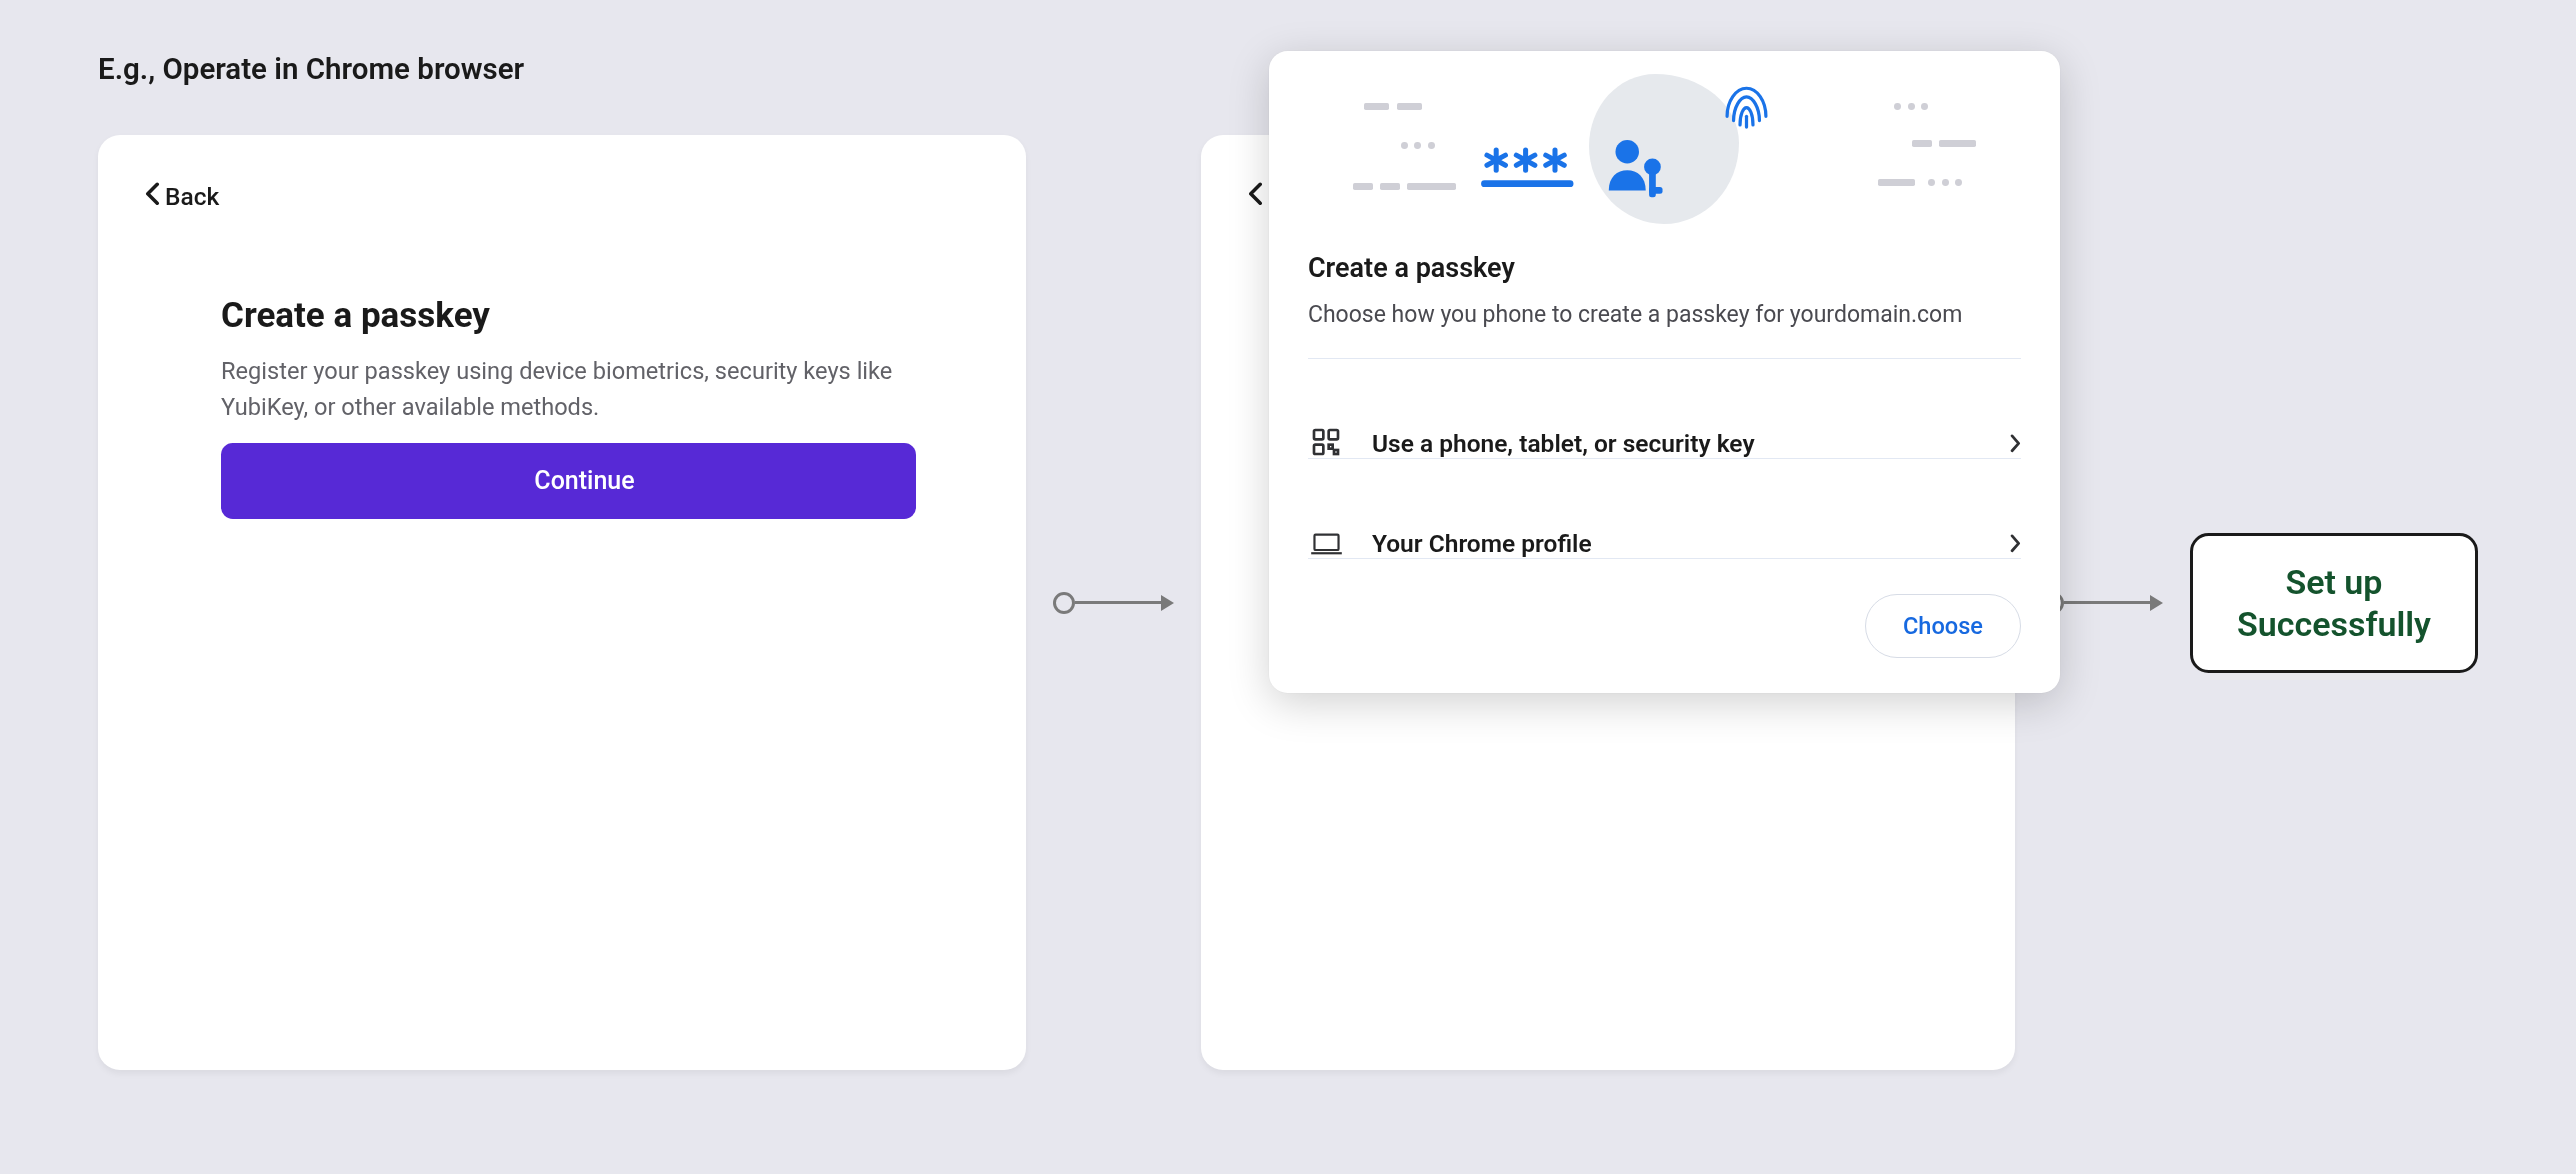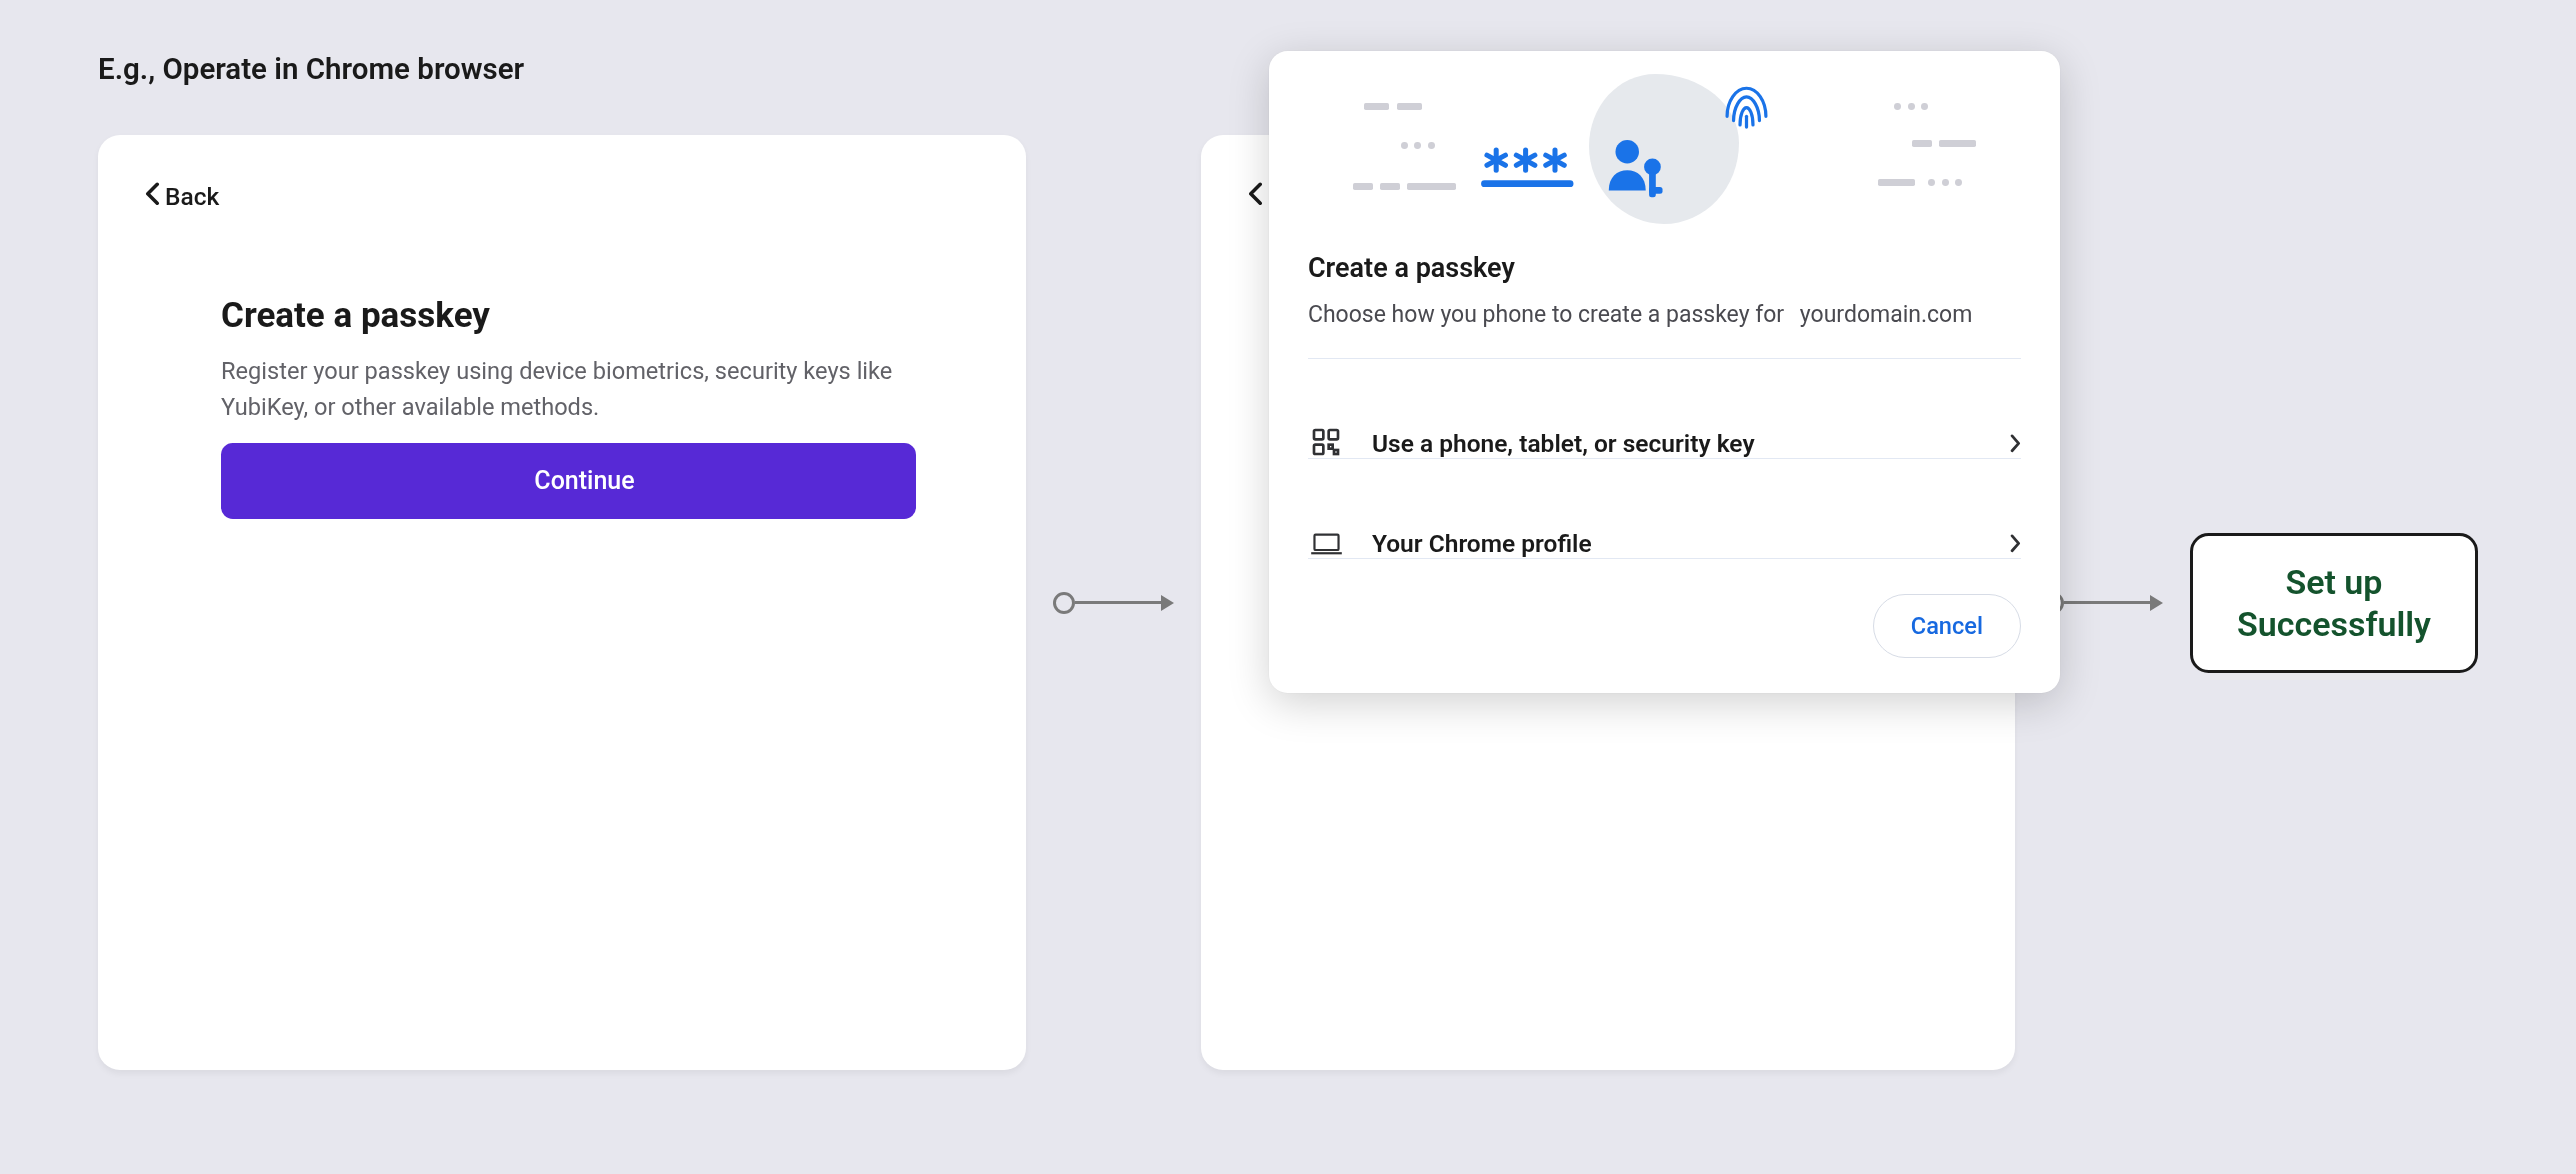--- a/index.html
+++ b/index.html
@@ -179,21 +179,21 @@
   .dlg-title {
     font-size: 27px;
     font-weight: 600;
     margin-bottom: 17px;
   }
   .dlg-sub {
     font-size: 23px;
     color: #4a4a50;
     margin-bottom: 30px;
   }
-  .dlg-sub .domain { font-weight: 400; margin-left: 10px; }
+  .dlg-sub .domain { font-weight: 400; }
 
   .opt-list {
     border-top: 1.7px solid #e2e8f3;
   }
   .opt {
     display: flex;
     align-items: flex-end;
     gap: 27px;
     height: 100px;
     border-bottom: 1.7px solid #e2e8f3;
@@ -393,21 +393,21 @@
                 <svg width="11.8" height="18.6" viewBox="0 0 12 20">
                     <path d="M3 2l7 8-7 8" fill="none" stroke="#303134" stroke-width="3" stroke-linecap="round" stroke-linejoin="round"></path>
                   </svg>
               </span>
             </div>
           </div>
         </div>
 
         <div class="dlg-footer">
           <div class="cancel-btn">
-            <span>Cancel</span>
+            <span>Choose</span>
           </div>
         </div>
       </div>
     </div>
 
     <div class="arrow">
       <div class="circ"></div>
         <div class="line"></div>
         <div class="head"></div>
     </div>

